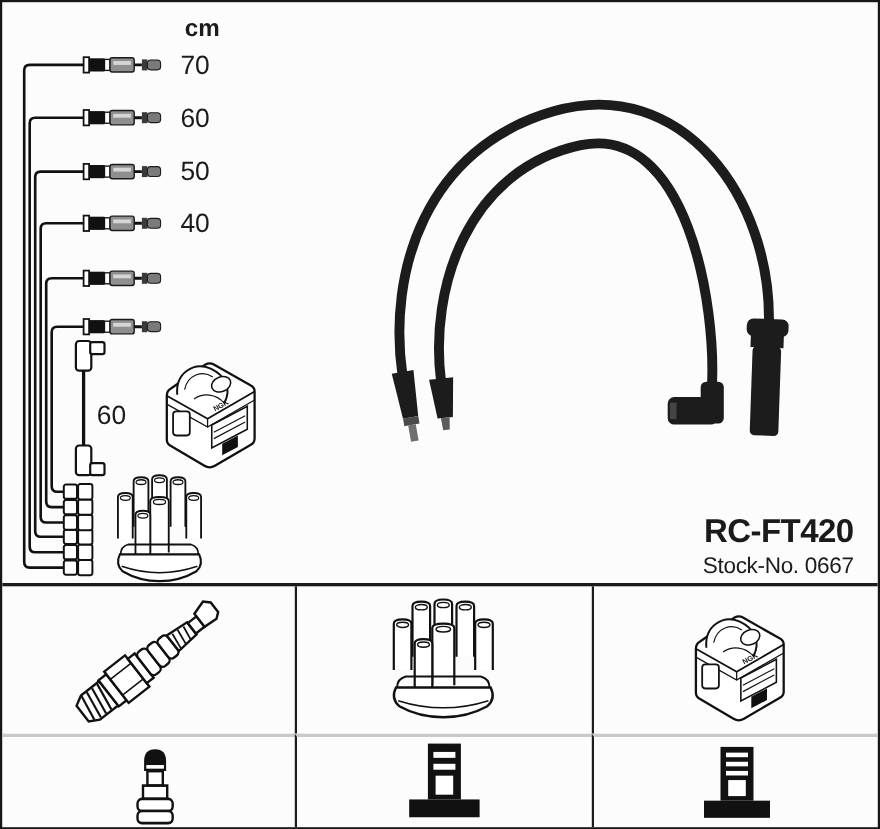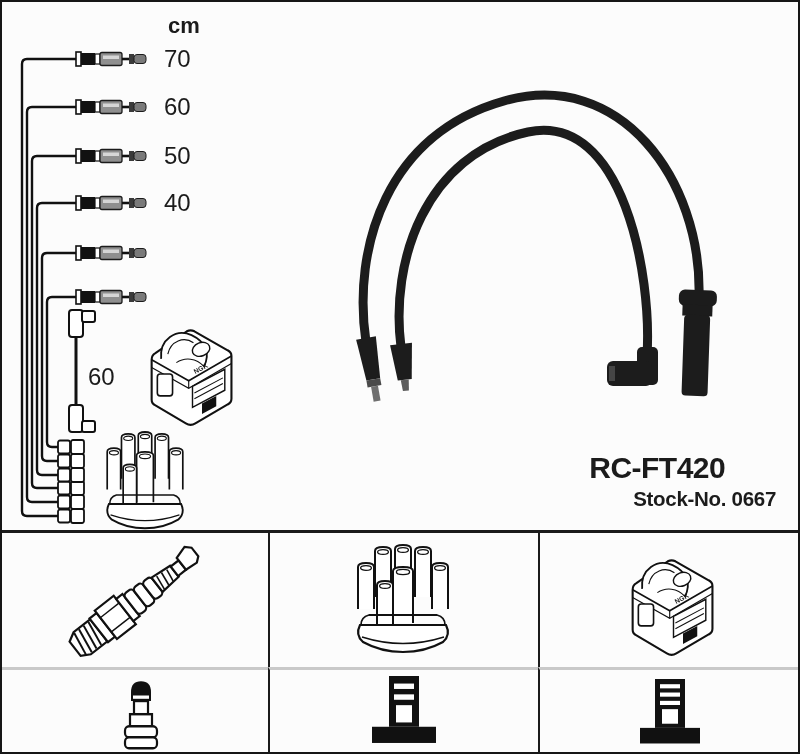--- a/index.html
+++ b/index.html
@@ -12,30 +12,30 @@
     border: 2px solid #161616;
     overflow: hidden;
   }
   .art {
     position: absolute; left: 0; top: 0;
     width: 796px; height: 750px;
     z-index: 2;
   }
   .caption {
     position: absolute;
-    right: 22px; top: 450px;
-    text-align: left;
+    right: 22px; top: 466px;
+    text-align: right;
     color: #1b1b1b;
     z-index: 3;
   }
   .caption .pn {
     font-size: 30px; font-weight: bold; letter-spacing: -0.5px; line-height: 1.05;
   }
   .caption .sn {
-    font-size: 20.5px; font-weight: bold; letter-spacing: -0.3px; margin-top: 3px; margin-left: 44px;
+    font-size: 20.5px; font-weight: normal; letter-spacing: -0.3px; margin-top: 3px; margin-left: 44px;
   }
   .parts-table {
     position: absolute; left: 0; right: 0; top: 528px; bottom: 0;
     display: grid;
     grid-template-columns: 266px 270px 1fr;
     grid-template-rows: 134px 1fr;
     border-top: 3px solid #1b1b1b;
     z-index: 1;
   }
   .pcell { background: transparent; }

